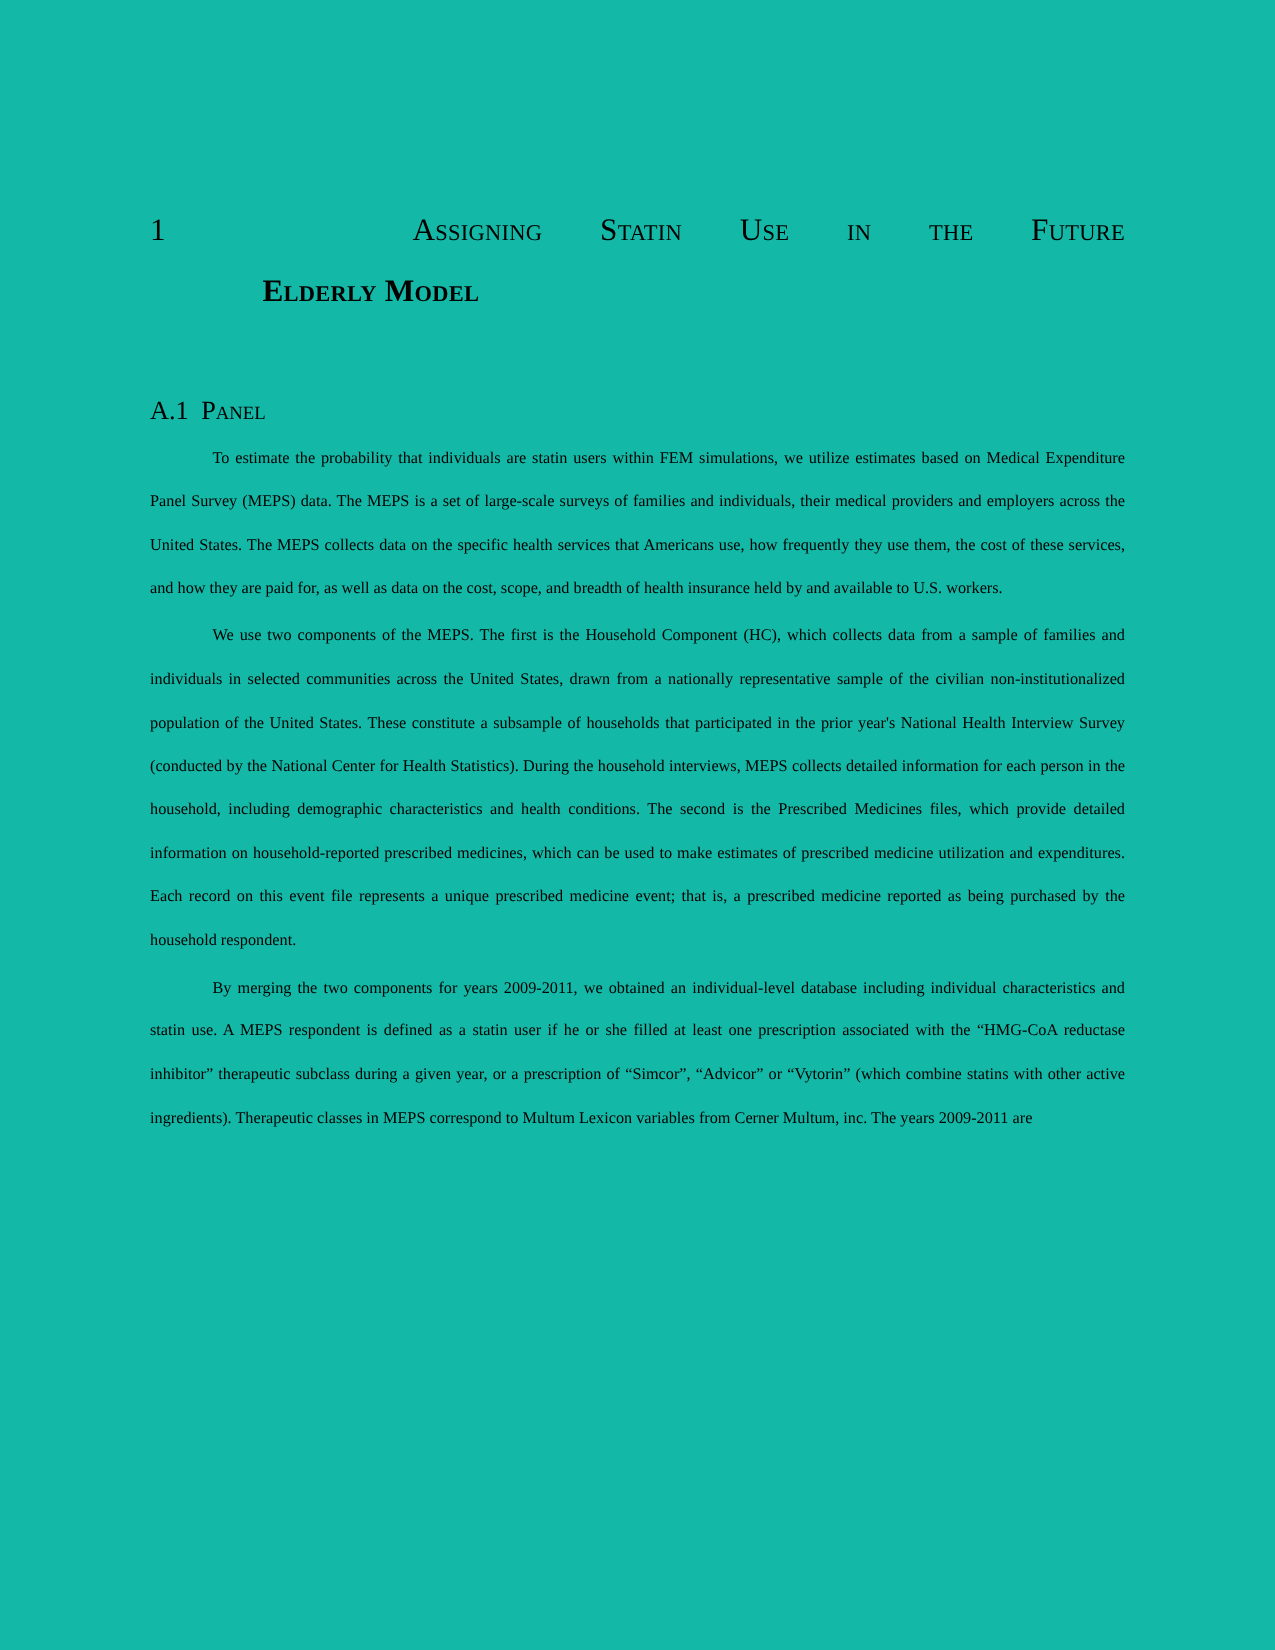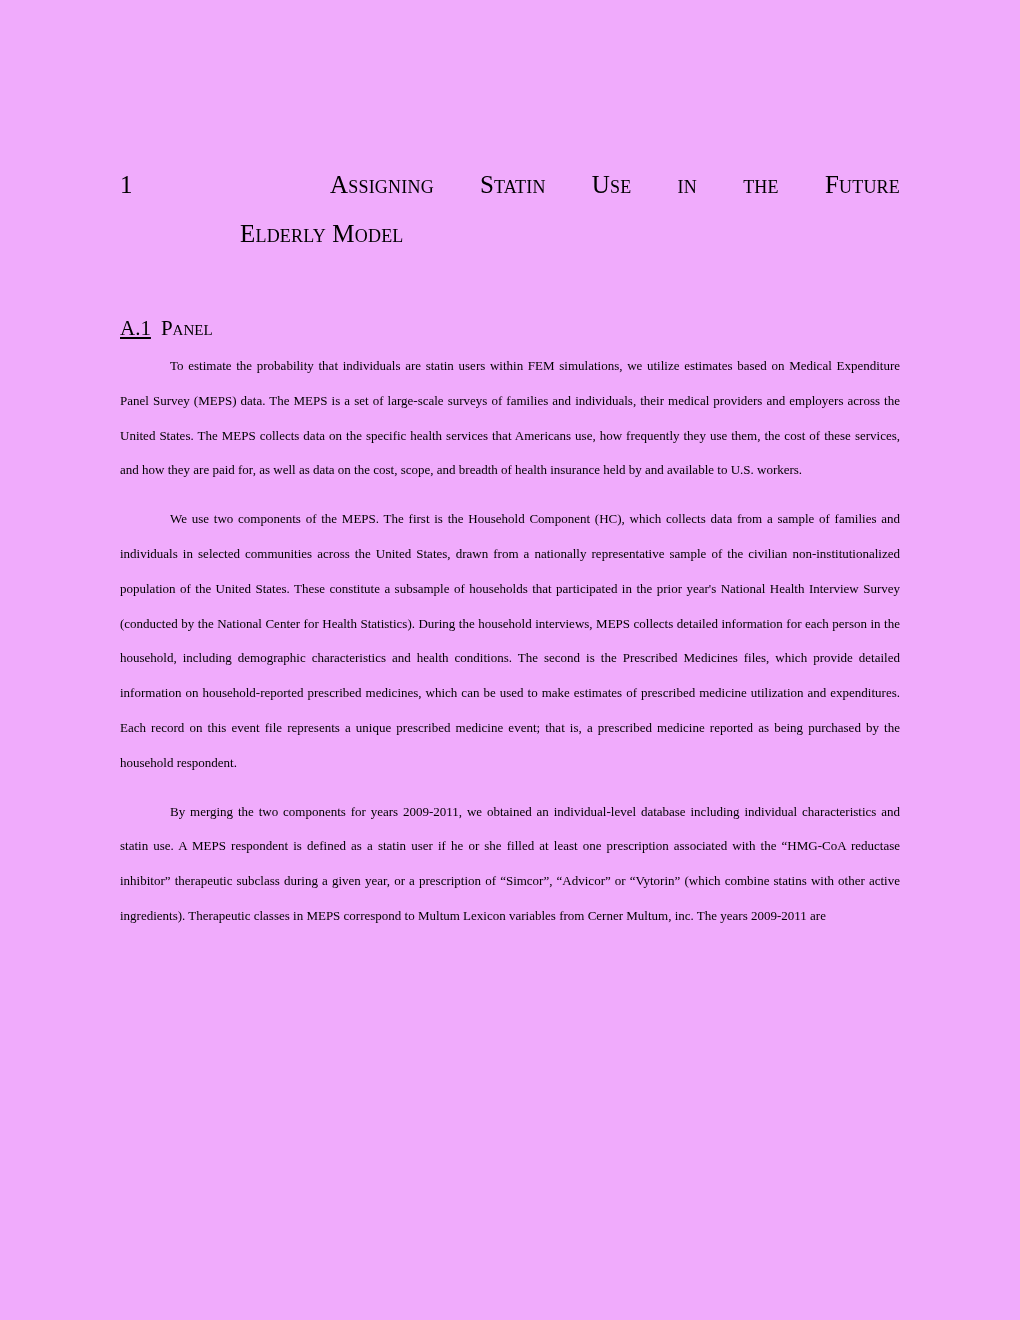--- a/index.html
+++ b/index.html
@@ -4,21 +4,21 @@
 <style>
   html, body {
     margin: 0;
     padding: 0;
     background: #ffffff;
   }
   .page {
     position: relative;
     width: 1020px;
     height: 1320px;
-    background: #f0abfc;
+    background: #14b8a6;
     overflow: hidden;
     font-family: "Liberation Serif", "DejaVu Serif", serif;
     color: #000000;
   }
   .content {
     position: absolute;
     left: 120px;
     top: 0;
     width: 780px;
   }
@@ -43,54 +43,54 @@
   .chapter-title .title-line1 {
     display: block;
     text-align: justify;
     text-align-last: justify;
   }
   .chapter-title .title-line1 .t-inner {
     display: inline;
   }
   .chapter-title .title-line2 {
     display: block;
-    margin-left: 120px;
+    margin-left: 90px;
     text-align: left;
+    font-weight: bold;
   }
 
   
   .section-heading {
     margin: 0;
     padding: 0;
     font-size: 21px;
     font-weight: normal;
     line-height: 30px;
     text-align: left;
   }
   .section-heading .sec-num {
     font-variant: normal;
-    text-decoration: underline;
   }
   .section-heading .sec-label {
     font-variant: small-caps;
     margin-left: 10px;
   }
 
   
   .body-par {
     margin: 0;
     font-size: 13px;
     line-height: 34.8px;
     text-align: justify;
     text-indent: 50px;
     hyphens: none;
     -webkit-hyphens: none;
   }
   .body-par + .body-par {
-    margin-top: 14px;
+    margin-top: 3px;
   }
 
   
   .sp-title-top   { height: 160px; }
   .sp-title-to-sec{ height: 55px; }
   .sp-sec-to-body { height: 6px; }
 </style>
 </head>
 <body>
 

